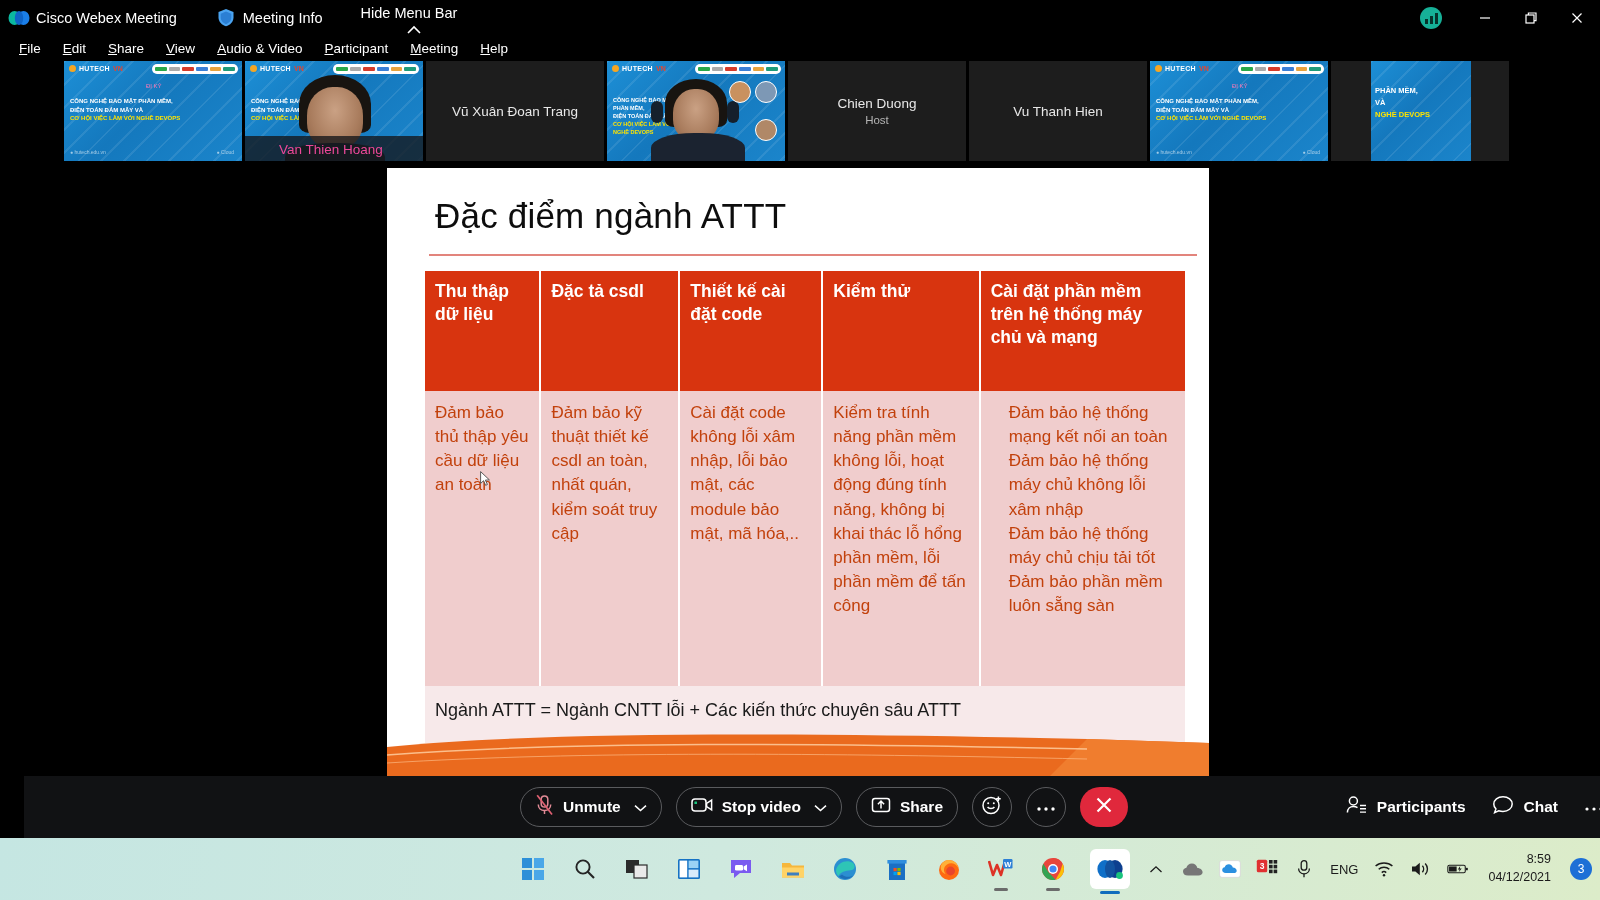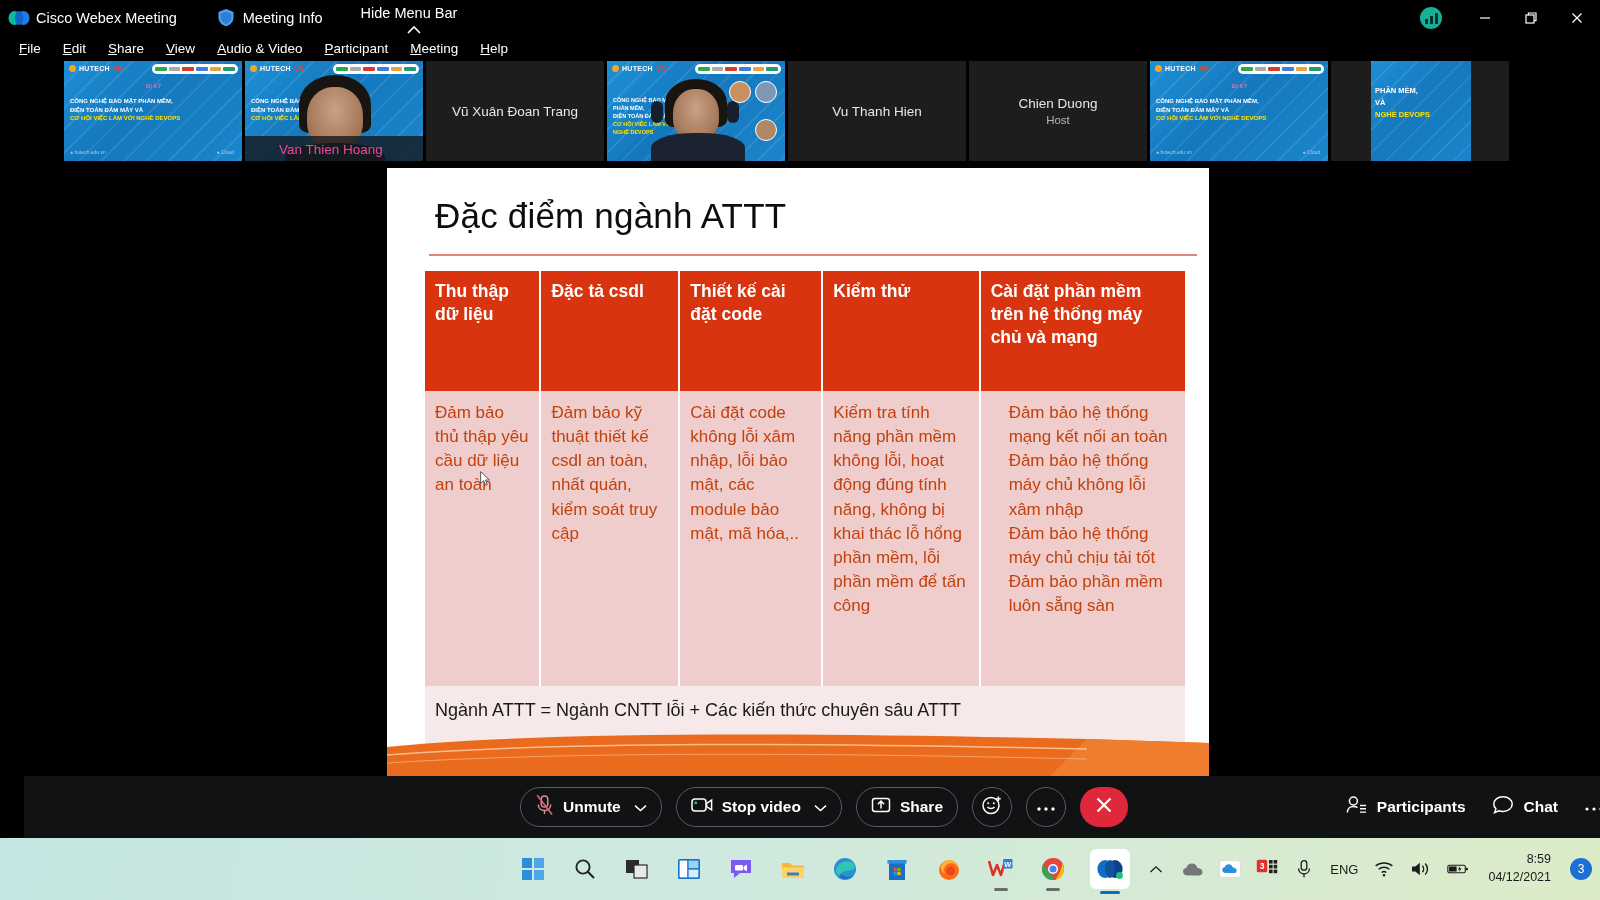--- a/index.html
+++ b/index.html
@@ -305,28 +305,28 @@
         <div style="position:absolute;left:44px;top:40px;width:12px;height:22px;border-radius:6px;background:#15202c;"></div>
         <div style="position:absolute;left:120px;top:40px;width:12px;height:22px;border-radius:6px;background:#15202c;"></div>
         <div style="position:absolute;left:122px;top:20px;width:22px;height:22px;border-radius:50%;background:#c9915f;border:1.5px solid #fff;"></div>
         <div style="position:absolute;left:148px;top:20px;width:22px;height:22px;border-radius:50%;background:#7d98b5;border:1.5px solid #fff;"></div>
         <div style="position:absolute;left:148px;top:58px;width:22px;height:22px;border-radius:50%;background:#b08867;border:1.5px solid #fff;"></div>
       </div>
     </div>
 
     <div class="thumb" style="width:178px;">
       <div class="thumb-name-center">
-        <span>Vu Thanh Hien</span>
+        <span>Chien Duong</span>
+        <span class="host">Host</span>
       </div>
     </div>
 
     <div class="thumb" style="width:178px;">
       <div class="thumb-name-center">
-        <span>Chien Duong</span>
-        <span class="host">Host</span>
+        <span>Vu Thanh Hien</span>
       </div>
     </div>
 
     <div class="thumb" style="width:178px;">
       <div class="minislide">
           <div class="ms-stripes"></div>
         <div class="ms-logo">
             <span class="ms-dot"></span>
             <span class="ms-logo-txt">HUTECH</span>
             <span class="ms-logo-red">VN</span>

